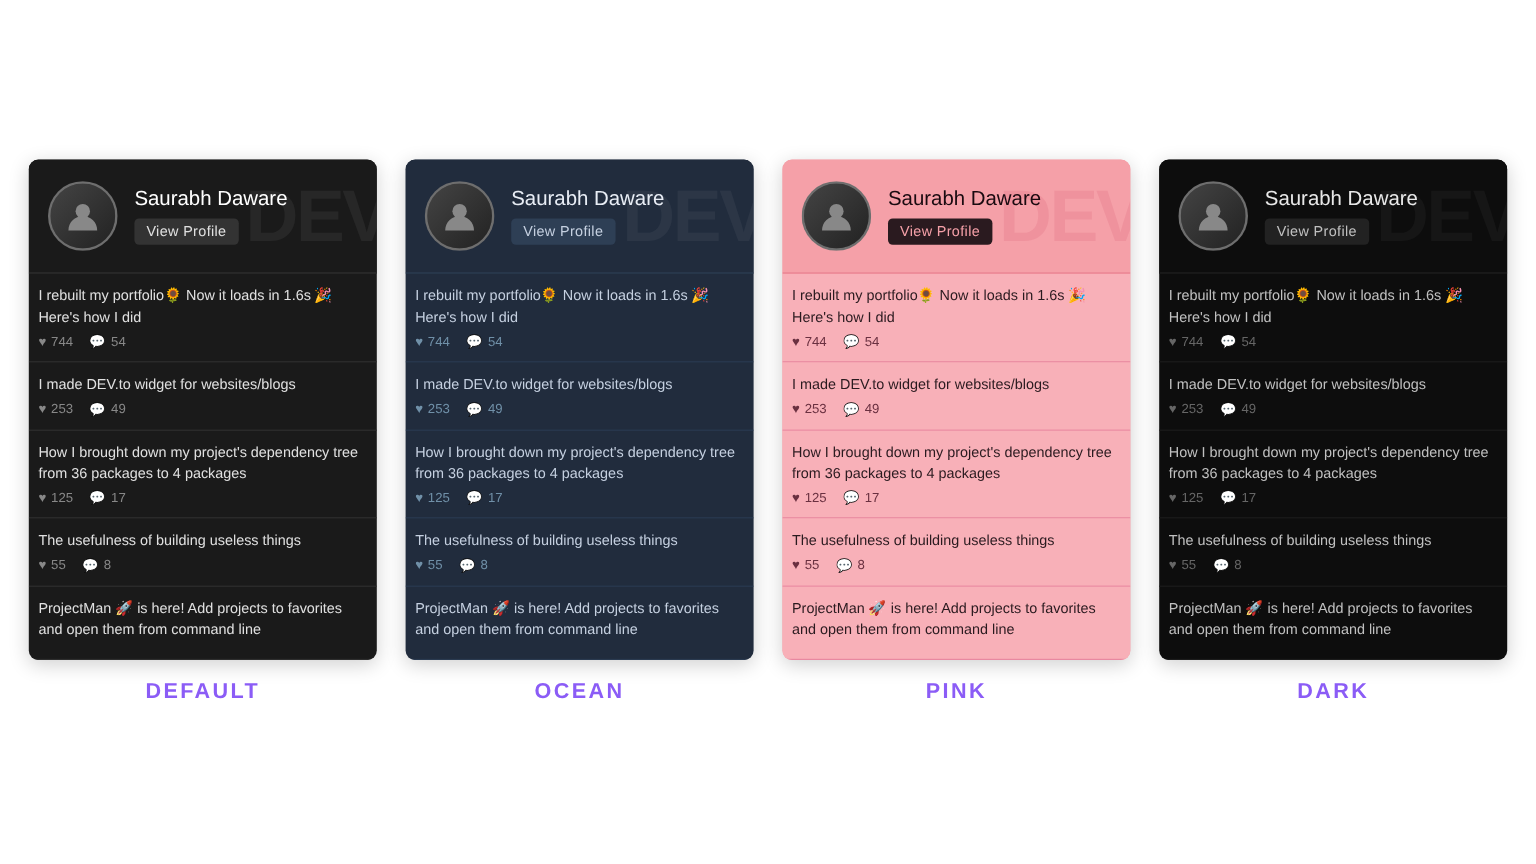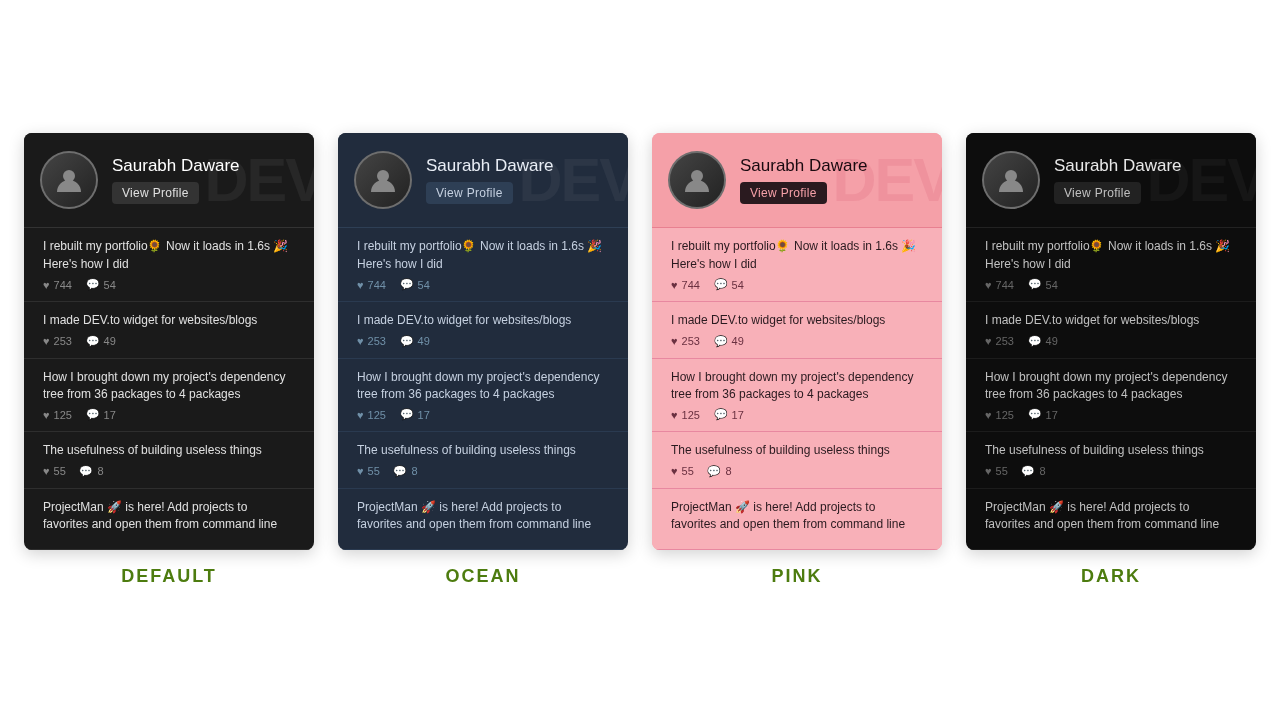--- a/index.html
+++ b/index.html
@@ -26,21 +26,21 @@
       display: flex;
       flex-direction: column;
       align-items: center;
       gap: 16px;
     }
 
     .theme-label {
       font-size: 18px;
       font-weight: 700;
       letter-spacing: 2px;
-      color: #4d7c0f;
+      color: #8b5cf6;
       text-transform: uppercase;
     }
 
     
     .widget-card {
       width: 290px;
       border-radius: 8px;
       overflow: hidden;
       box-shadow: 0 4px 16px rgba(0,0,0,0.18);
     }
@@ -233,21 +233,21 @@
       font-weight: 400;
       width: fit-content;
       letter-spacing: 0.3px;
     }
 
     .posts-list {
       padding: 0;
     }
 
     .post-item {
-      padding: 10px 19px;
+      padding: 10px 8px;
     }
 
     .post-title {
       font-size: 12px;
       line-height: 1.45;
       margin-bottom: 5px;
     }
 
     .post-meta {
       display: flex;

